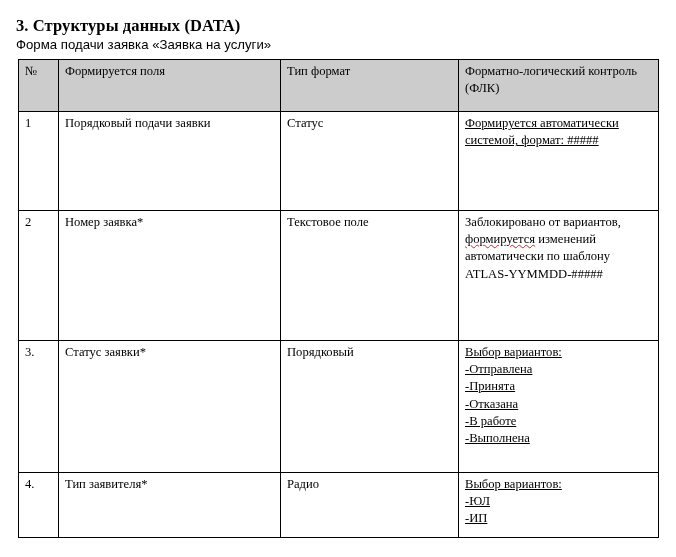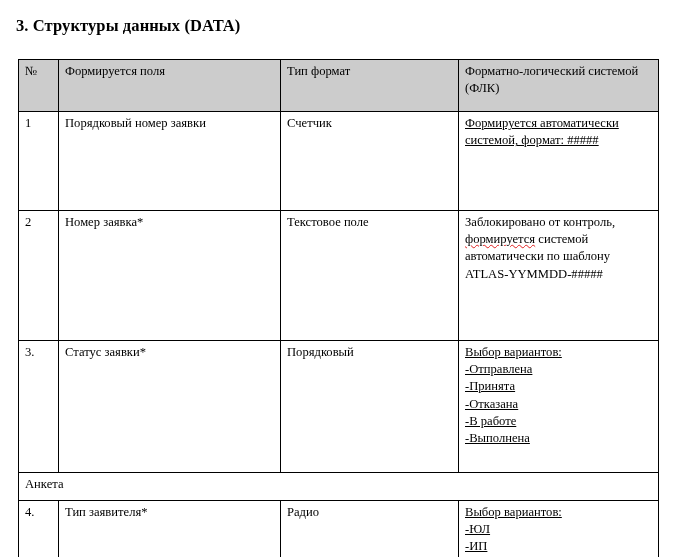--- a/index.html
+++ b/index.html
@@ -102,68 +102,66 @@
   .num-cell { text-align: left; padding-left: 7px; }
   .section-cell { padding-left: 9px; }
 </style>
 </head>
 <body>
 
 <div class="page">
 
   <h1 class="doc-title">3. Структуры данных (DATA)</h1>
 
+  <div class="doc-subtitle">Форма подачи заявка «Заявка на услуги»</div>
 
   <div class="tbl-wrap">
     <table class="data-table">
       <colgroup>
         <col class="c-num">
         <col class="c-name">
         <col class="c-type">
         <col class="c-flk">
       </colgroup>
       <thead>
         <tr>
           <th>№</th>
           <th>Формируется поля</th>
           <th>Тип формат</th>
-          <th>Форматно-логический системой (ФЛК)</th>
+          <th>Форматно-логический контроль (ФЛК)</th>
         </tr>
       </thead>
       <tbody>
 
         <tr class="r1">
           <td class="num-cell">1</td>
-          <td>Порядковый номер заявки</td>
-          <td>Счетчик</td>
+          <td>Порядковый подачи заявки</td>
+          <td>Статус</td>
           <td class="cell-lines">Формируется автоматически системой, формат: #####</td>
         </tr>
 
         <tr class="r2">
           <td class="num-cell">2</td>
           <td>Номер заявка*</td>
           <td>Текстовое поле</td>
-          <td><span>Заблокировано от контроль, </span><span class="spell">формируется</span><span> системой автоматически по шаблону ATLAS-YYMMDD-#####</span></td>
+          <td><span>Заблокировано от вариантов, </span><span class="spell">формируется</span><span> изменений автоматически по шаблону ATLAS-YYMMDD-#####</span></td>
         </tr>
 
         <tr class="r3">
           <td class="num-cell">3.</td>
           <td>Статус заявки*</td>
           <td>Порядковый</td>
           <td class="cell-lines">Выбор вариантов:
 -Отправлена
 -Принята
 -Отказана
 -В работе
 -Выполнена</td>
         </tr>
 
-        <tr class="section">
-          <td class="section-cell" colspan="4">Анкета</td>
-        </tr>
 
         <tr class="r4">
           <td class="num-cell">4.</td>
           <td>Тип заявителя*</td>
           <td>Радио</td>
           <td class="cell-lines">Выбор вариантов:
 -ЮЛ
 -ИП</td>
         </tr>
 

